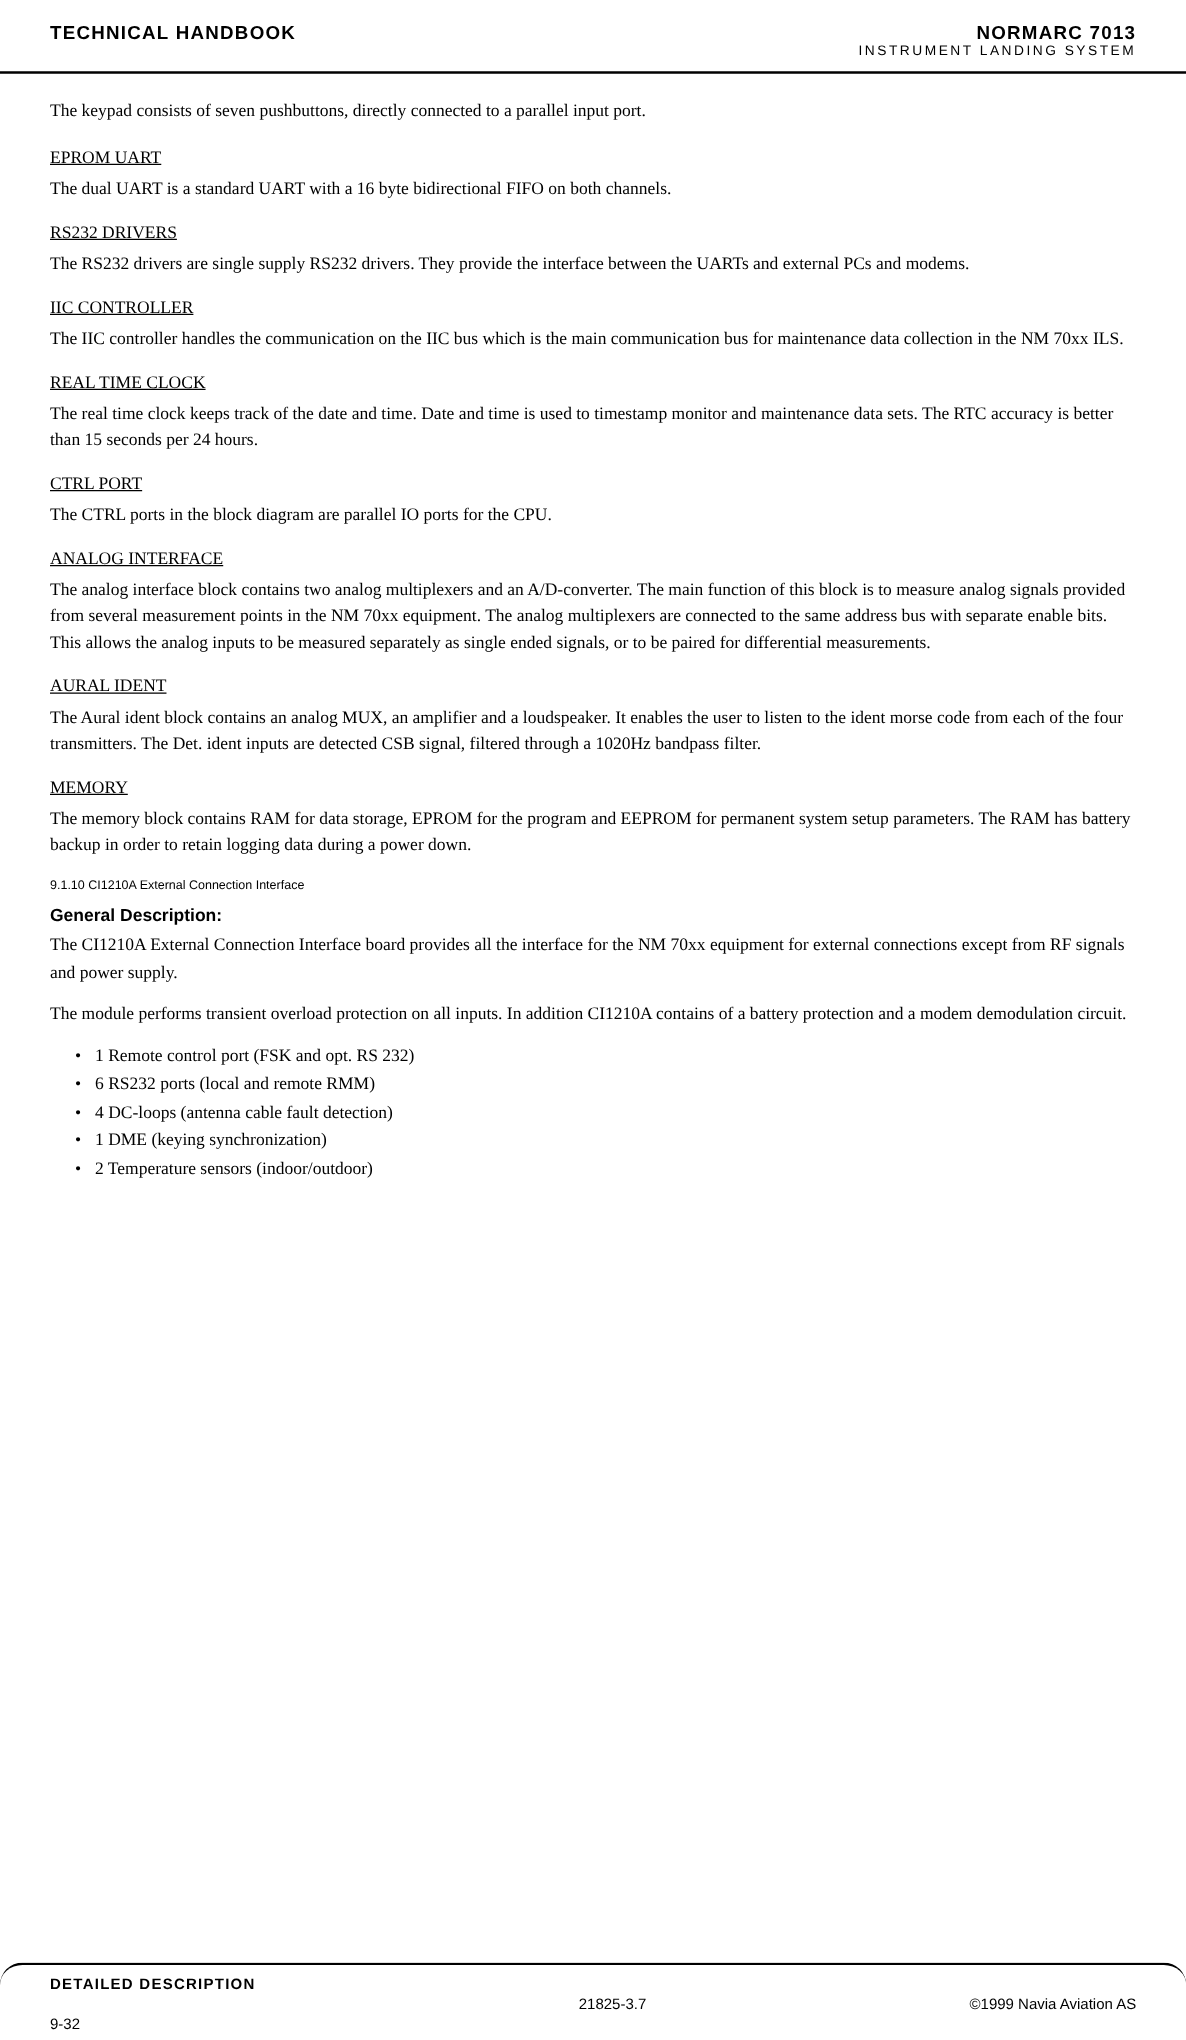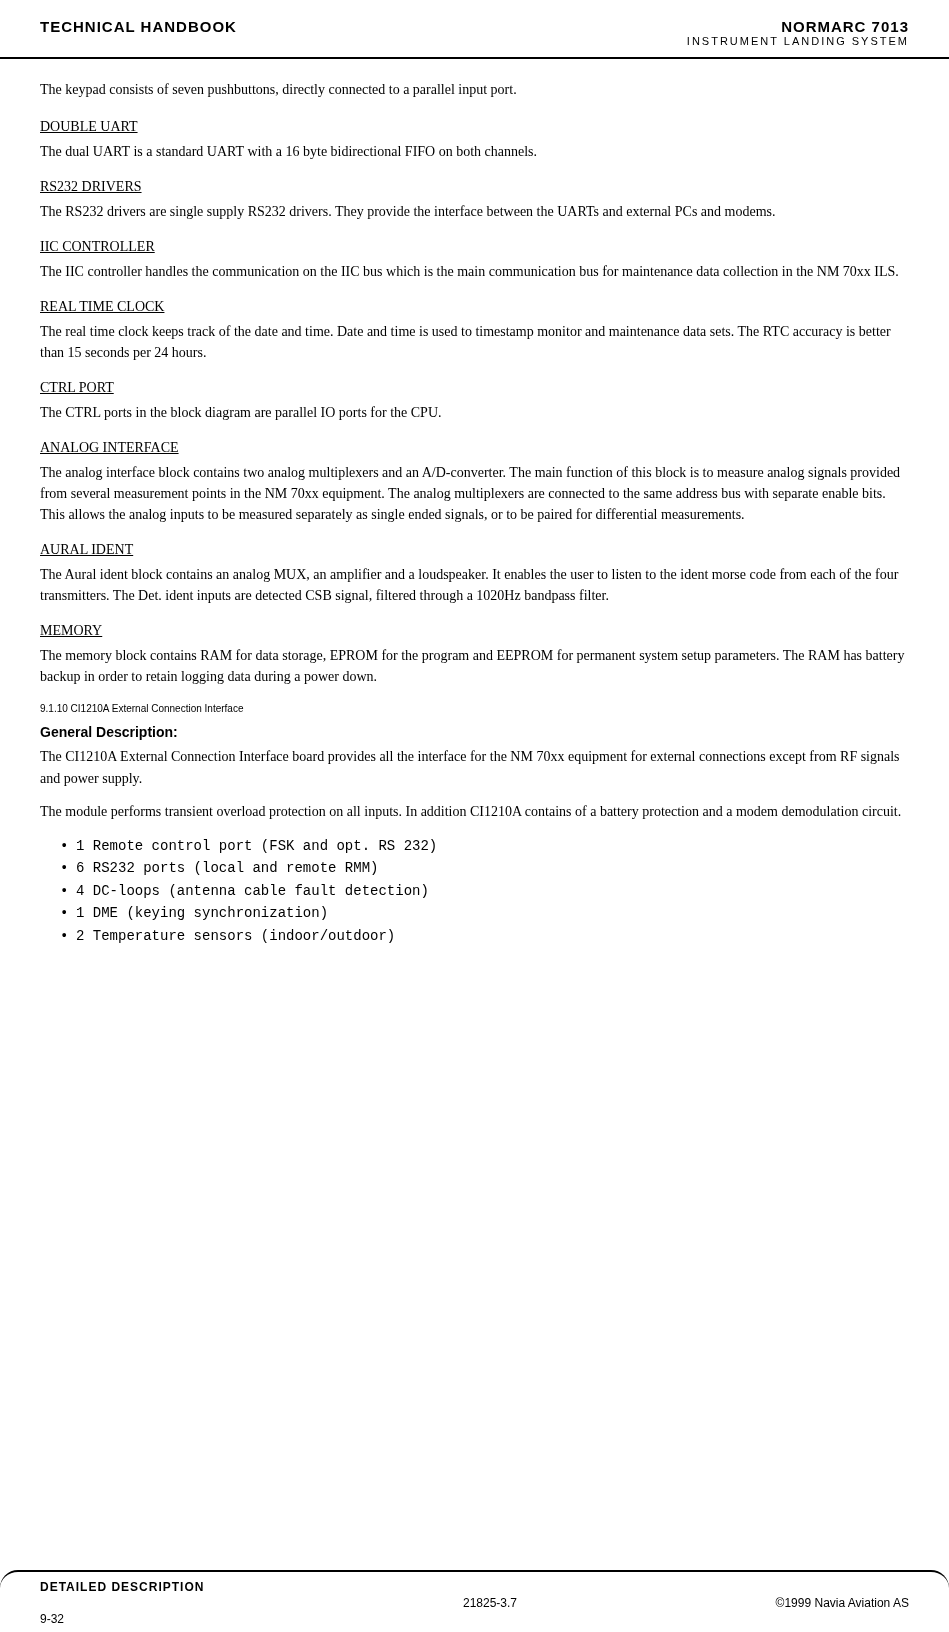--- a/index.html
+++ b/index.html
@@ -107,21 +107,20 @@
     .bullet-list {
       list-style: none;
       margin-left: 20px;
       margin-top: 6px;
     }
 
     .bullet-list li {
       line-height: 1.6;
       position: relative;
       padding-left: 16px;
-      font-family: Liberation Mono, monospace;
     }
 
     .bullet-list li::before {
       content: '•';
       position: absolute;
       left: 0;
     }
 
     
     .footer {
@@ -166,21 +165,21 @@
     </div>
   </div>
 
   <div class="content">
 
     <div class="intro-text">The keypad consists of seven pushbuttons, directly connected to a parallel input port.</div>
 
     <div>
 
       <div class="section">
-        <div class="section-title">DOUBLE UART</div>
+        <div class="section-title">EPROM UART</div>
         <div class="section-body">The dual UART is a standard UART with a 16 byte bidirectional FIFO on both channels.</div>
       </div>
 
       <div class="section">
         <div class="section-title">RS232 DRIVERS</div>
         <div class="section-body">The RS232 drivers are single supply RS232 drivers. They provide the interface between the UARTs and external PCs and modems.</div>
       </div>
 
       <div class="section">
         <div class="section-title">IIC CONTROLLER</div>

